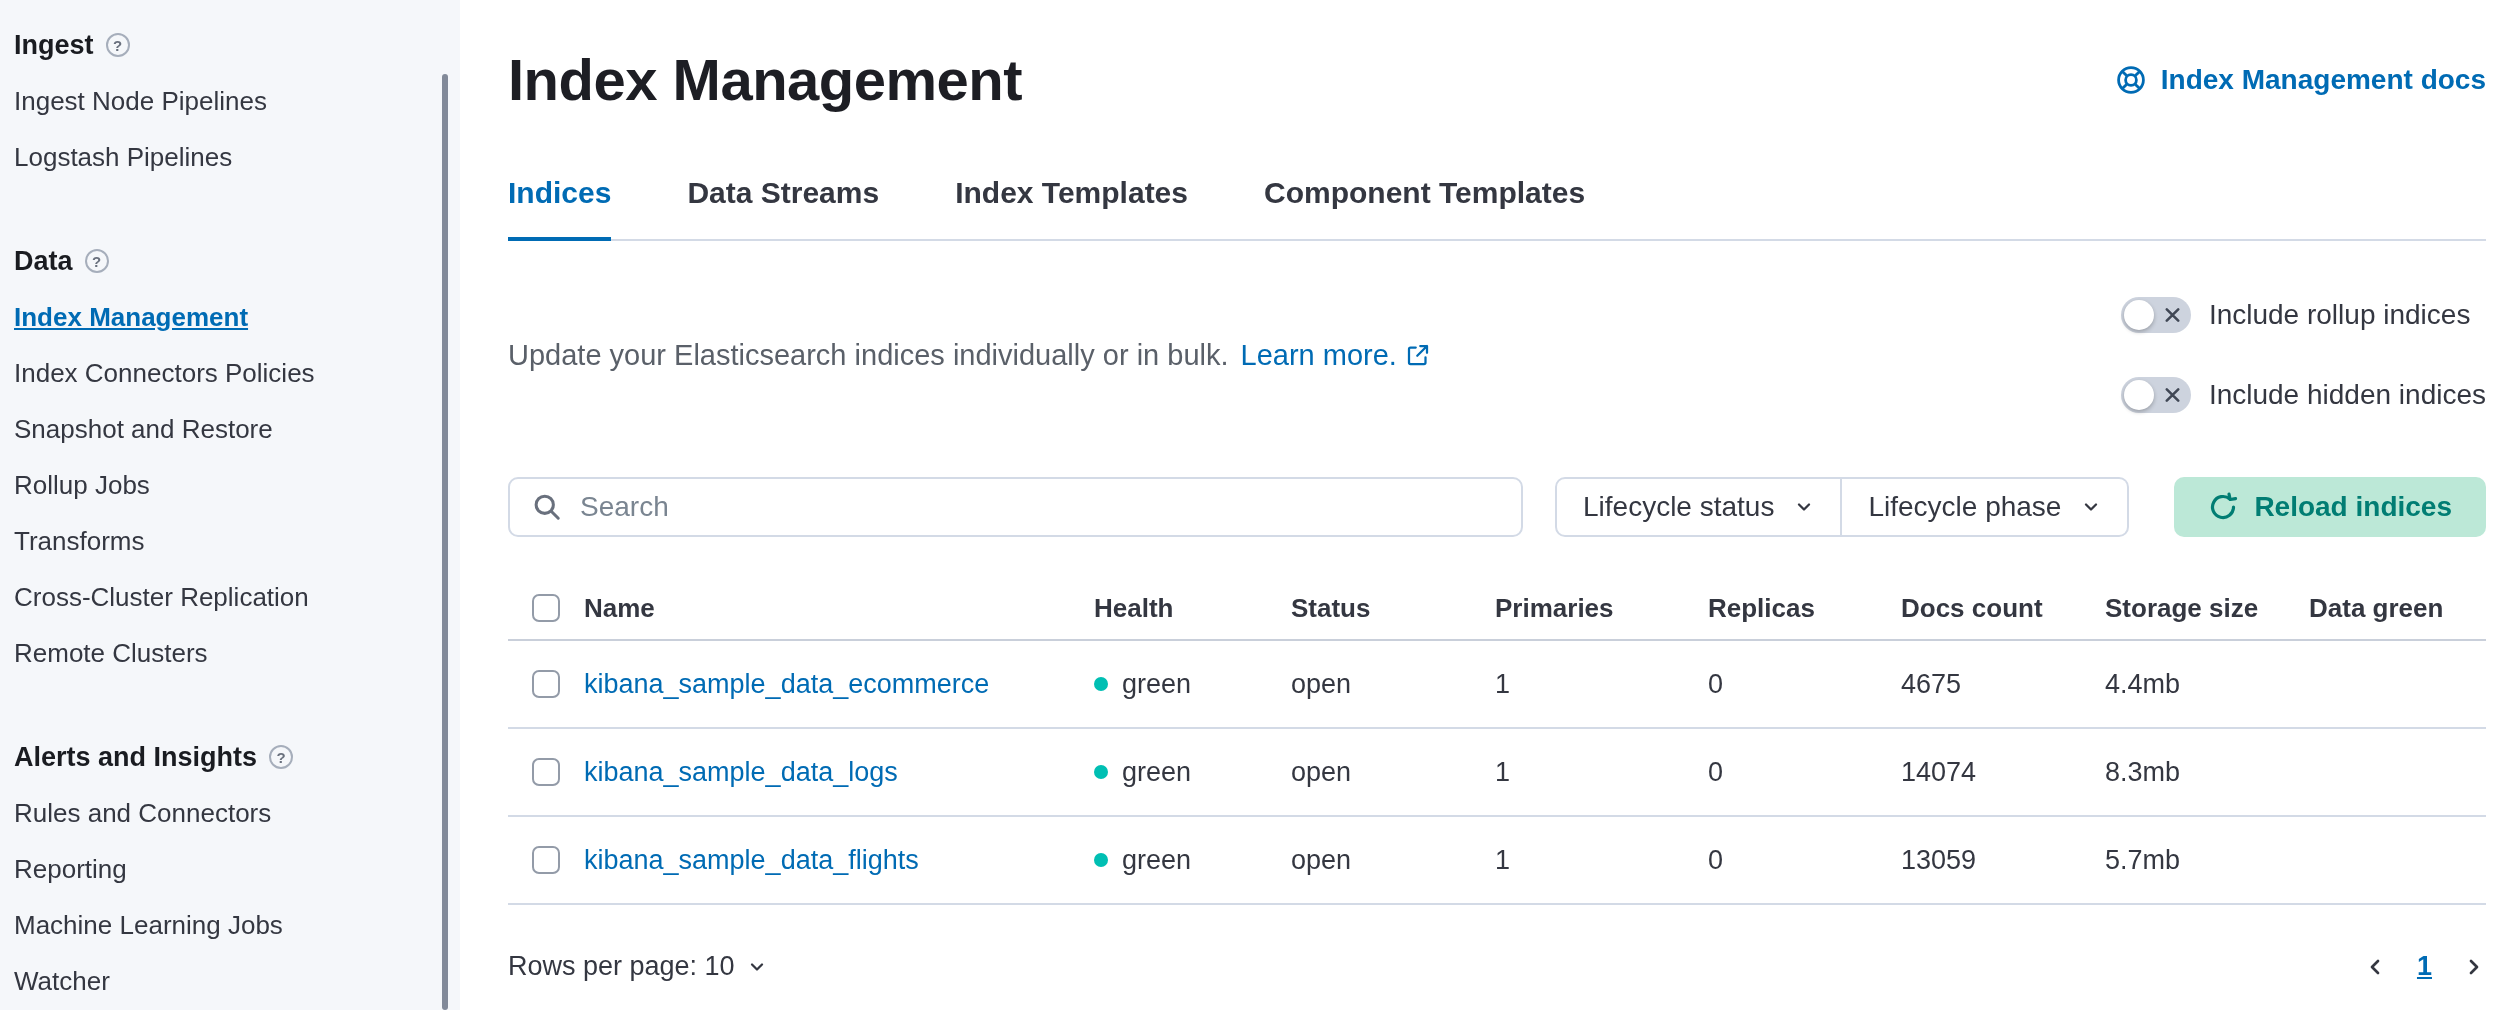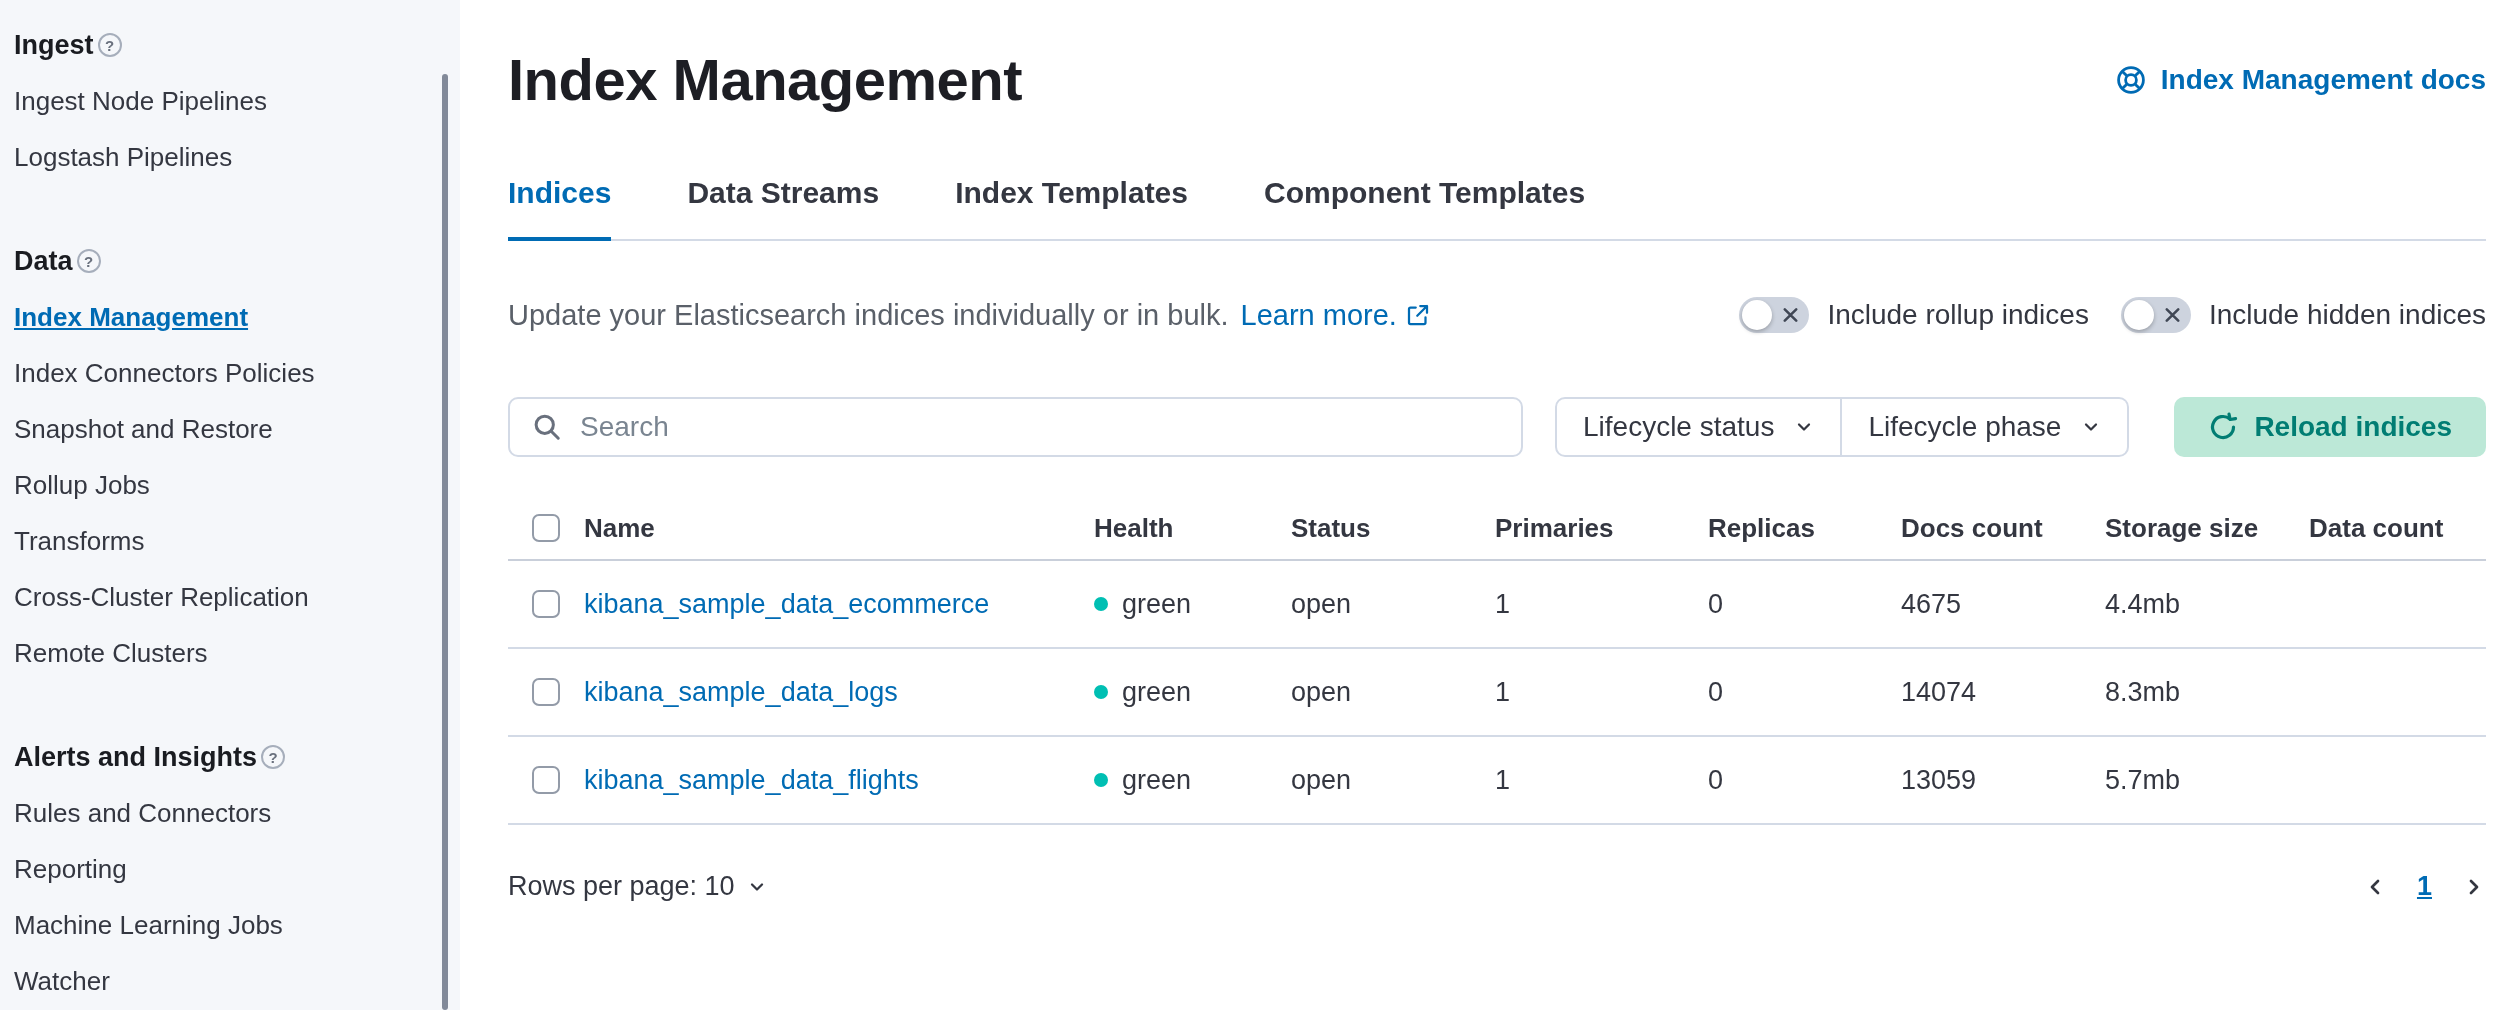--- a/index.html
+++ b/index.html
@@ -20,21 +20,21 @@
     padding: 17px 0 0 14px;
     position: relative;
   }
   .nav-scrollbar {
     position: absolute; top: 74px; bottom: 0; right: 12px;
     width: 6px; border-radius: 3px; background: #828A99;
   }
   .nav-section { margin-top: 48px; }
   .nav-section.first { margin-top: 0; }
   .nav-heading {
-    height: 56px; display: flex; align-items: center; gap: 4px;
+    height: 56px; display: flex; align-items: center; gap: 12px;
     font-size: 27px; font-weight: 700; color: #1A1C21;
   }
   .help-icon {
     width: 24px; height: 24px; border: 2px solid #A6AEBB; border-radius: 50%;
     color: #69707D; font-size: 15px; font-weight: 700;
     display: inline-flex; align-items: center; justify-content: center;
     line-height: 1;
   }
   .nav-item {
     height: 56px; display: flex; align-items: center;
@@ -70,21 +70,21 @@
     margin-bottom: -2px;
   }
 
   .intro-row { display: flex; align-items: center; margin-top: 56px; }
   .intro-text { margin: 0; font-size: 29px; color: #5A6069; display: flex; align-items: flex-end; }
   .learn-more {
     color: var(--link-blue, #006BB4); display: inline-flex; align-items: center;
     gap: 9px; margin-left: 12px; text-decoration: none; cursor: pointer;
   }
   .learn-more svg { width: 24px; height: 24px; }
-  .toggles { margin-left: auto; display: flex; align-items: flex-start; gap: 32px; }
+  .toggles { margin-left: auto; display: flex; align-items: flex-start; gap: 44px; flex-direction: column; }
   .toggle { display: flex; align-items: center; gap: 18px; cursor: pointer; }
   .switch {
     width: 70px; height: 36px; border-radius: 18px;
     background: #CDD3DE; position: relative; flex: none;
   }
   .switch .thumb {
     position: absolute; left: 3px; top: 3px; width: 30px; height: 30px;
     border-radius: 50%; background: #fff; box-shadow: 0 2px 4px rgba(0,0,0,0.25);
   }
   .switch svg { position: absolute; right: 11px; top: 50%; transform: translateY(-50%); width: 15px; height: 15px; }
@@ -278,21 +278,21 @@
       <div>
           <div class="checkbox"></div>
         </div>
       <div>Name</div>
       <div>Health</div>
       <div>Status</div>
       <div>Primaries</div>
       <div>Replicas</div>
       <div>Docs count</div>
       <div>Storage size</div>
-      <div>Data count</div>
+      <div>Data green</div>
     </div>
 
     <div class="t-row t-data">
       <div>
           <div class="checkbox"></div>
         </div>
       <div class="name-link">kibana_sample_data_ecommerce</div>
       <div class="health">
         <span class="dot"></span>
         <span>green</span>

